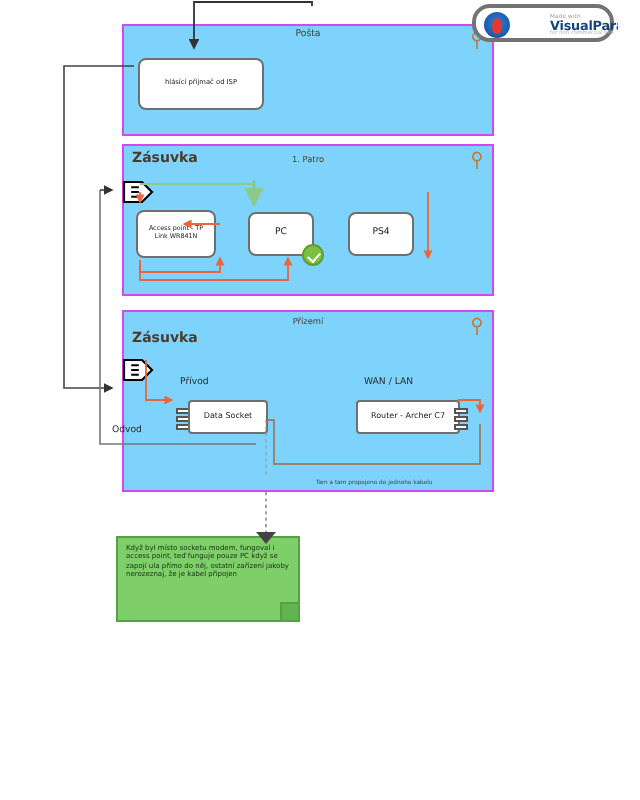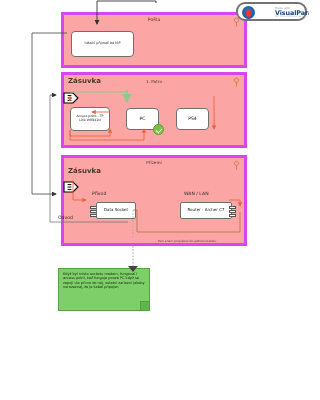--- a/index.html
+++ b/index.html
@@ -5,21 +5,21 @@
   html,body{margin:0;padding:0;background:#ffffff;}
   body{width:309px;height:400px;position:relative;overflow:hidden;
        font-family:"DejaVu Sans","Liberation Sans",sans-serif;}
 
   #canvas{position:absolute;inset:0;width:309px;height:400px;}
 
   .svg-layer{position:absolute;left:0;top:0;width:309px;height:400px;
              pointer-events:none;}
 
   
-  .grp{position:absolute;background:#fca5a5;border:3px solid #d946ef;
+  .grp{position:absolute;background:#7dd3fc;border:1px solid #d946ef;
        box-sizing:border-box;}
   .grp-title{position:absolute;color:#4a3a2a;font-weight:bold;
              white-space:nowrap;}
   .grp-center-label{position:absolute;color:#4a3a2a;white-space:nowrap;
              text-align:center;}
 
   
   .corner-icon{position:absolute;right:3px;top:2px;width:9px;height:11px;}
 
   

